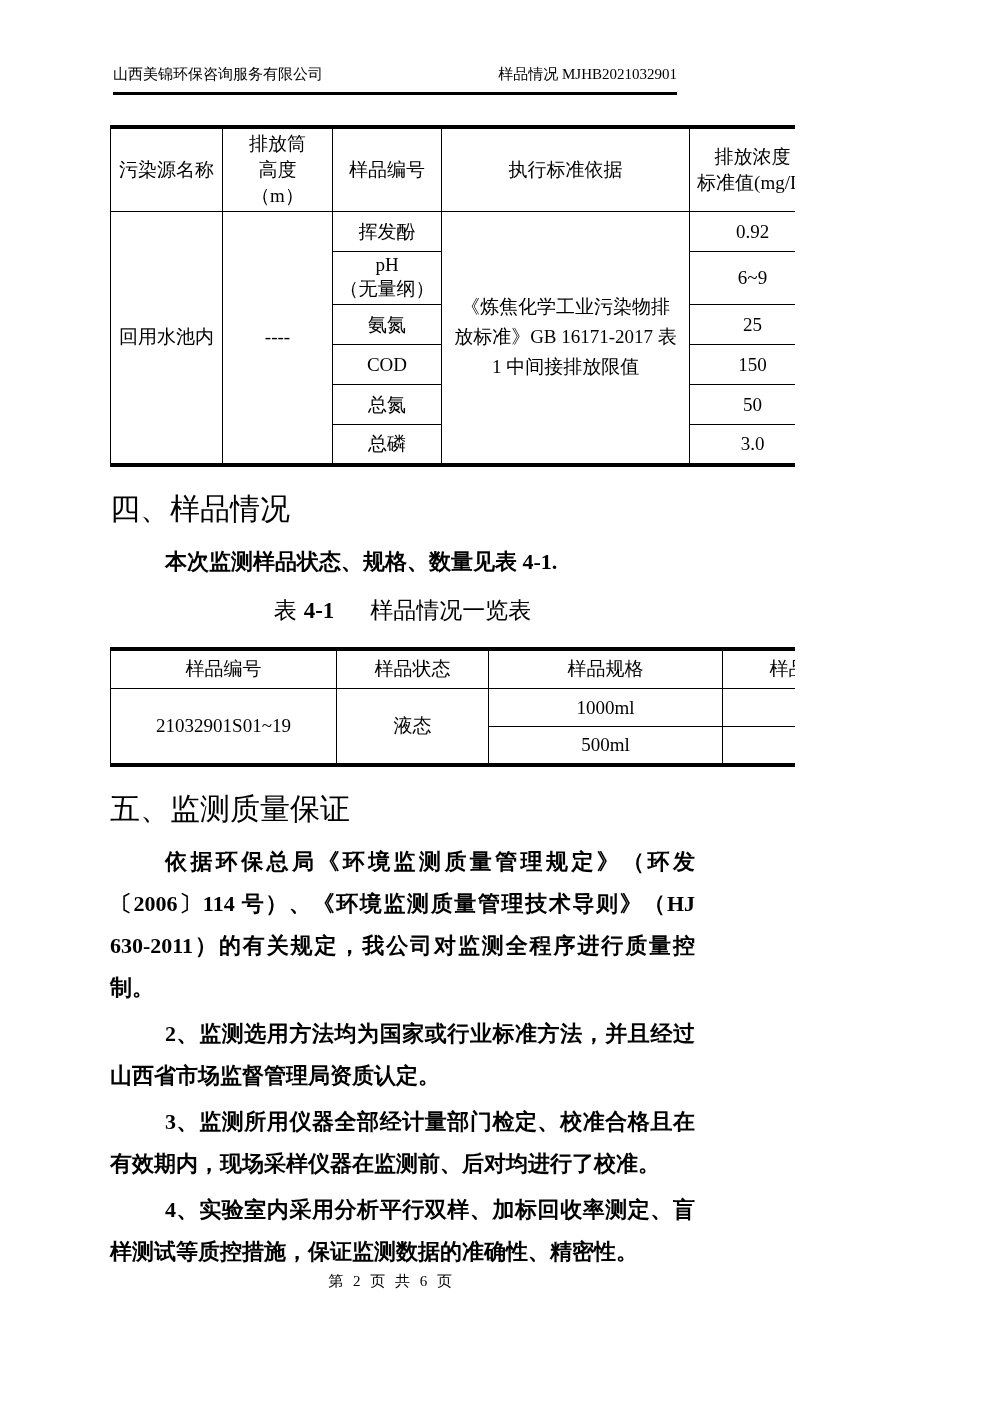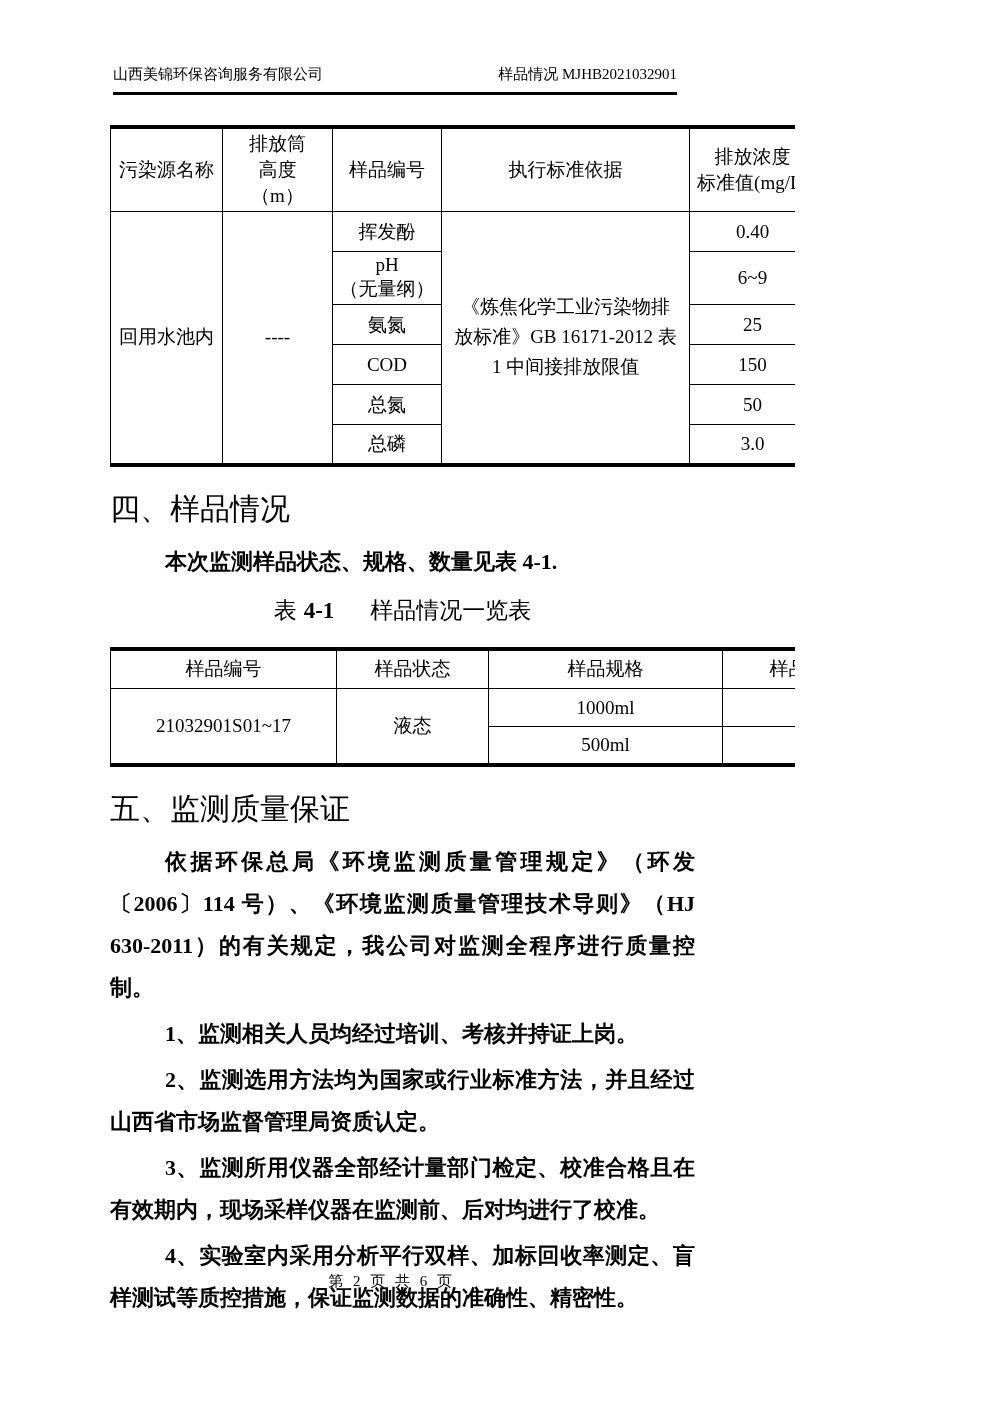--- a/index.html
+++ b/index.html
@@ -126,22 +126,22 @@
         <th>排放速
 率标准
 值</th>
       </tr>
     </thead>
     <tbody>
       <tr>
         <td rowspan="6">回用水池内</td>
         <td rowspan="6">----</td>
         <td>挥发酚</td>
-        <td rowspan="6" class="basis-cell">《炼焦化学工业污染物排放标准》GB 16171-2012 表 1 中间接排放限值</td>
-        <td>0.40</td>
+        <td rowspan="6" class="basis-cell">《炼焦化学工业污染物排放标准》GB 16171-2017 表 1 中间接排放限值</td>
+        <td>0.92</td>
         <td rowspan="6">----</td>
       </tr>
       <tr class="tall">
         <td>pH
 （无量纲）</td>
         <td>6~9</td>
       </tr>
       <tr>
         <td>氨氮</td>
         <td>25</td>
@@ -179,35 +179,34 @@
     <thead>
       <tr>
         <th>样品编号</th>
         <th>样品状态</th>
         <th>样品规格</th>
         <th>样品数量</th>
       </tr>
     </thead>
     <tbody>
       <tr>
-        <td rowspan="2">21032901S01~17</td>
+        <td rowspan="2">21032901S01~19</td>
         <td rowspan="2">液态</td>
         <td>1000ml</td>
         <td>12</td>
       </tr>
       <tr>
         <td>500ml</td>
         <td>48</td>
       </tr>
     </tbody>
   </table>
 
   <h2 class="section-title">五、监测质量保证</h2>
 
   <p class="body-text indent first para">依据环保总局《环境监测质量管理规定》（环发〔2006〕114 号）、《环境监测质量管理技术导则》（HJ 630-2011）的有关规定，我公司对监测全程序进行质量控制。</p>
-  <p class="body-text indent para">1、监测相关人员均经过培训、考核并持证上岗。</p>
   <p class="body-text indent para">2、监测选用方法均为国家或行业标准方法，并且经过山西省市场监督管理局资质认定。</p>
   <p class="body-text indent para">3、监测所用仪器全部经计量部门检定、校准合格且在有效期内，现场采样仪器在监测前、后对均进行了校准。</p>
   <p class="body-text indent para">4、实验室内采用分析平行双样、加标回收率测定、盲样测试等质控措施，保证监测数据的准确性、精密性。</p>
 
   <div class="page-footer">第 2 页 共 6 页</div>
 
 </div>
 
 </body></html>

